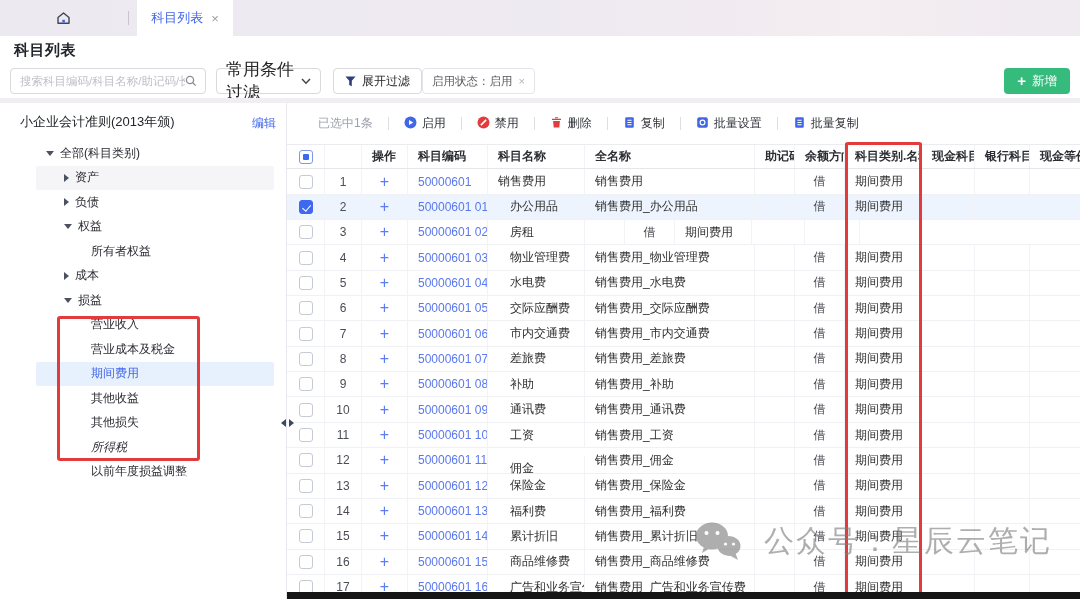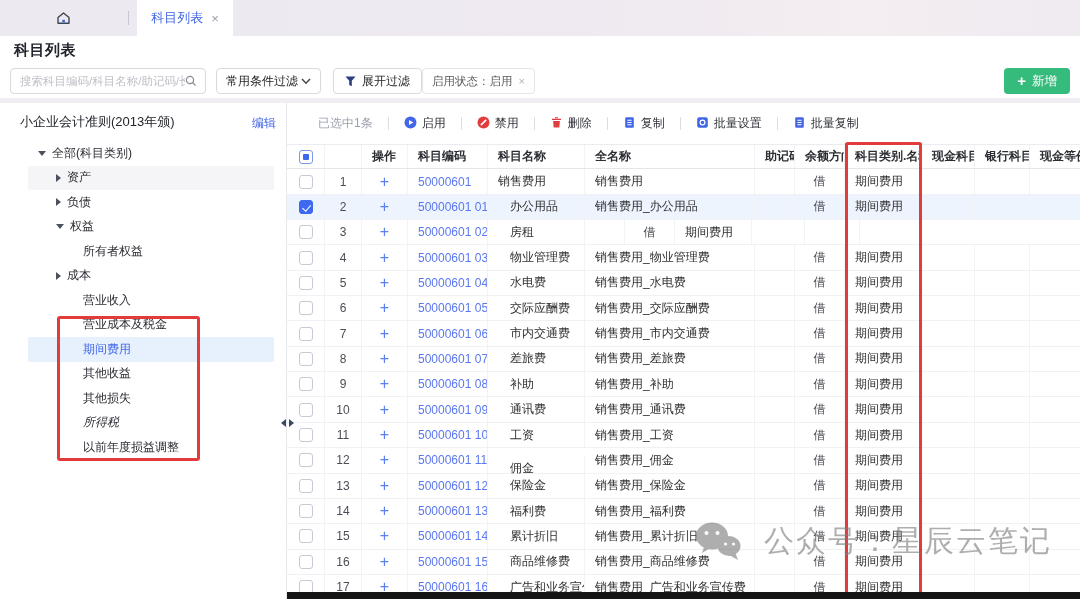--- a/index.html
+++ b/index.html
@@ -18,38 +18,38 @@
   
   .page-head { position:absolute; top:36px; left:0; right:0; height:28px; background:#fff; display:flex; align-items:center; padding-left:14px; }
   .page-title { font-size:15px; font-weight:700; color:#21242b; letter-spacing:.5px; }
 
   
   .filter-row { position:absolute; top:64px; left:0; right:0; height:34px; background:#fff; }
   .search-box { position:absolute; left:10px; top:4px; width:196px; height:26px; border:1px solid #d9d9de; border-radius:4px; display:flex; align-items:center; padding:0 8px 0 9px; }
   .search-box input { flex:1; min-width:0; border:none; outline:none; font-size:11.5px; color:#333; font-family:inherit; }
   .search-box input::placeholder { color:#c0c0c8; }
   .dropdown { position:absolute; left:216px; top:4px; width:105px; height:26px; border:1px solid #d9d9de; border-radius:4px; display:flex; align-items:center; padding:0 9px; cursor:pointer; }
-  .dropdown .dd-label { flex:1; font-size:12px; color:#262626; }
+  .dropdown .dd-label { flex:1; font-size:17px; color:#262626; }
   .btn-plain { position:absolute; top:4px; height:26px; border:1px solid #d9d9de; border-radius:4px; background:#fff; display:flex; align-items:center; gap:6px; padding:0 11px; font-size:12px; color:#262626; cursor:pointer; font-family:inherit; }
   .expand-btn { left:333px; }
   .filter-tag { position:absolute; left:422px; top:4px; height:26px; border:1px solid #e4e4ea; border-radius:4px; display:flex; align-items:center; gap:6px; padding:0 9px; font-size:11.5px; color:#595959; background:#fff; }
   .tag-x { color:#b3b3bc; font-size:11px; cursor:pointer; }
   .add-btn { position:absolute; right:10px; top:4px; height:26px; background:#35bb7b; border:none; border-radius:4px; color:#fff; display:flex; align-items:center; gap:6px; padding:0 13px; font-size:12.5px; cursor:pointer; font-family:inherit; }
   .add-plus { font-size:15px; font-weight:700; line-height:1; margin-top:-1px; }
   .band { position:absolute; top:98px; left:0; right:0; height:5px; background:#f0edf3; }
 
   
   .content { position:absolute; top:103px; left:0; right:0; bottom:0; background:#fff; }
 
   
   .sidebar { position:absolute; left:0; top:0; bottom:0; width:287px; background:#fff; border-right:1px solid #e8e8ee; }
   .sb-head { position:relative; height:38px; display:flex; align-items:center; padding-left:20px; }
   .sb-title { font-size:13px; color:#22252b; font-weight:500; }
   .sb-edit { position:absolute; right:10px; top:12px; font-size:12px; color:#4166e8; cursor:pointer; }
-  .tree { position:absolute; top:38px; left:8px; right:0; }
+  .tree { position:absolute; top:38px; left:16px; right:0; }
   .tree-item { height:24.5px; margin:0 12px 0 20px; display:flex; align-items:center; gap:6px; font-size:12px; color:#2b2b33; cursor:pointer; border-radius:2px; }
   .tree-item.hover { background:#f5f5f7; }
   .tree-item.selected { background:#e7f1fd; color:#4166e8; }
   .tri-d { width:0; height:0; border-left:4px solid transparent; border-right:4px solid transparent; border-top:5px solid #4c5160; flex:none; }
   .tri-r { width:0; height:0; border-top:4px solid transparent; border-bottom:4px solid transparent; border-left:5px solid #4c5160; flex:none; }
   .collapse-handle { position:absolute; left:276px; top:314px; width:22px; height:12px; display:flex; align-items:center; justify-content:center; gap:3px; cursor:pointer; z-index:4; background:transparent; }
   .ch-l { width:0;height:0;border-top:4px solid transparent;border-bottom:4px solid transparent;border-right:5px solid #3c4763; }
   .ch-r { width:0;height:0;border-top:4px solid transparent;border-bottom:4px solid transparent;border-left:5px solid #3c4763; }
 
   
@@ -164,20 +164,24 @@
             <span class="tri-d"></span>
             <span>权益</span>
           </div>
           <div class="tree-item" style="padding-left: 55px;">
             <span>所有者权益</span>
           </div>
           <div class="tree-item" style="padding-left: 28px;">
             <span class="tri-r"></span>
             <span>成本</span>
           </div>
+          <div class="tree-item" style="padding-left: 28px;">
+            <span class="tri-d"></span>
+            <span>损益</span>
+          </div>
           <div class="tree-item" style="padding-left: 55px;">
             <span>营业收入</span>
           </div>
           <div class="tree-item" style="padding-left: 55px;">
             <span>营业成本及税金</span>
           </div>
           <div class="tree-item selected" style="padding-left: 55px;">
             <span>期间费用</span>
           </div>
           <div class="tree-item" style="padding-left: 55px;">

